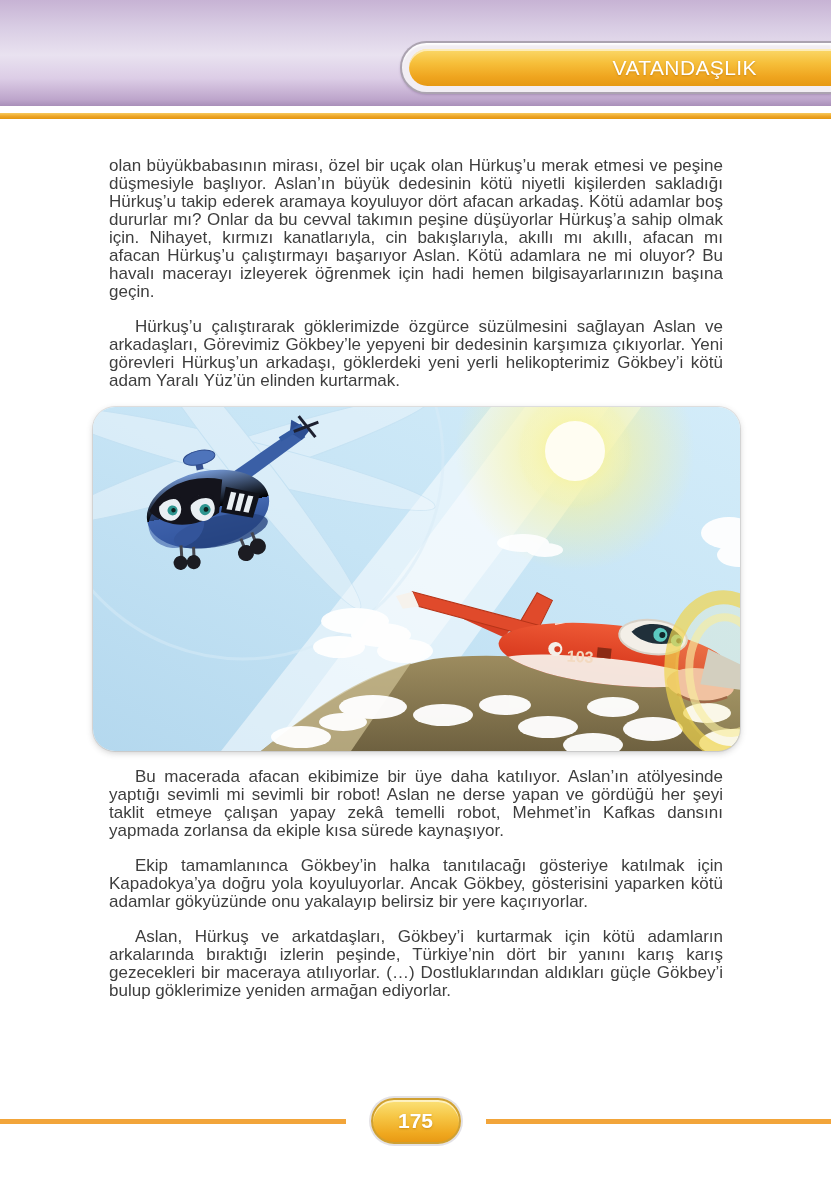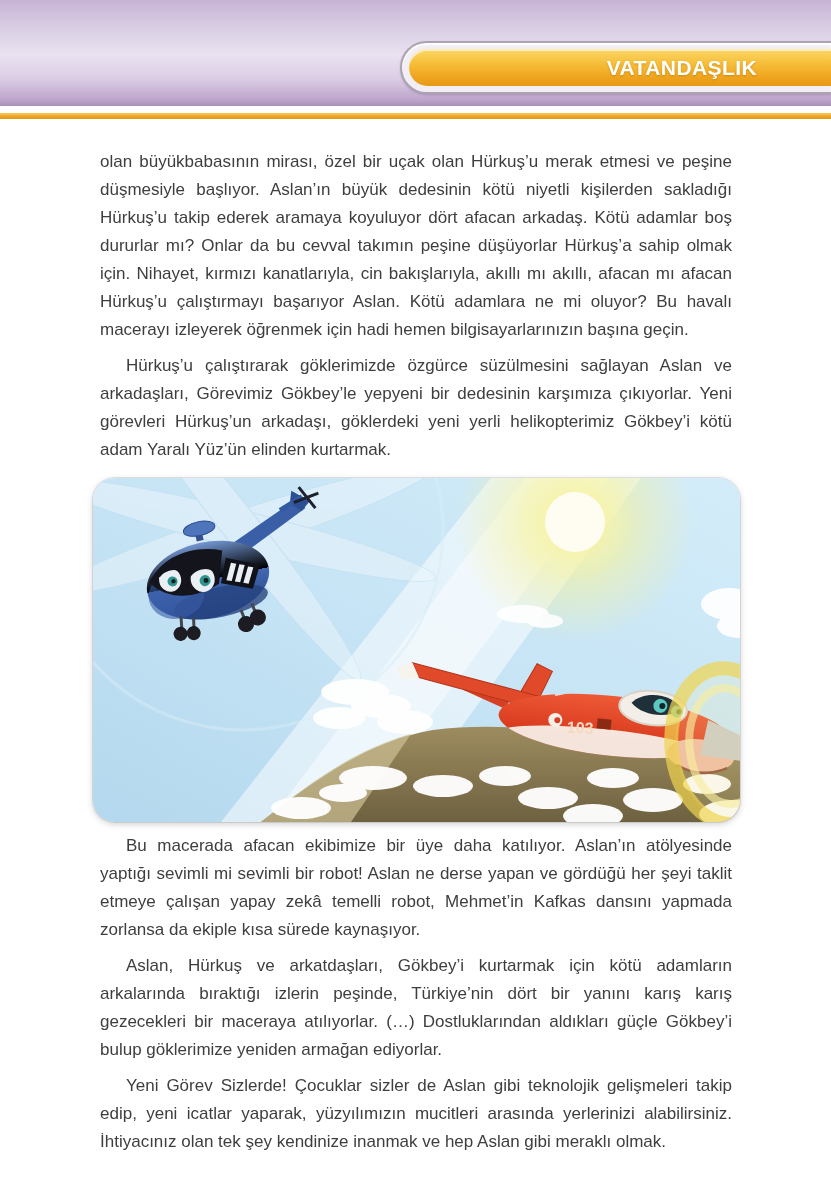--- a/index.html
+++ b/index.html
@@ -19,31 +19,31 @@
     box-shadow:inset 0 2px 2px #ffffff, 0 1px 2px rgba(90,60,110,.25);
   }
   .header-pill-inner{
     position:absolute;top:6px;left:7px;right:0;bottom:6px;
     background:linear-gradient(180deg,#fbd96a 0%,#f6bf3a 38%,#efa51f 75%,#e69914 100%);
     border-radius:21px 0 0 21px;
     display:flex;align-items:center;justify-content:flex-end;padding-right:74px;
     box-shadow:inset 0 2px 0 rgba(255,255,255,.55);
   }
   .header-title{
-    color:#ffffff;font-size:21px;font-weight:bold;letter-spacing:.4px;
+    color:#ffffff;font-size:21px;font-weight:normal;letter-spacing:.4px;
     text-shadow:0 1px 2px rgba(160,100,0,.45);
   }
   .gold-rule{
     margin-top:7px;height:6px;width:100%;
     background:linear-gradient(180deg,#f7ca5e 0%,#eda526 55%,#e3960f 100%);
   }
   
   .content{padding:21px 91px 0 92px;}
   .para{
-    margin:8px;color:#3e3e3e;font-size:17px;line-height:28px;
+    margin:17px;color:#3e3e3e;font-size:17px;line-height:18px;
     text-align:justify;text-justify:inter-word;
   }
   .para.indent{text-indent:26px;}
   
   .illustration{
     margin:14px 0 10px 1px;width:647px;height:344px;border-radius:22px;overflow:hidden;
     box-shadow:0 2px 6px rgba(60,60,60,.25), 0 0 0 1px rgba(160,160,160,.25);
   }
   .illustration svg{display:block;width:647px;height:344px;}
   
@@ -257,18 +257,25 @@
           <g transform="translate(116,8) rotate(-12)">
             <ellipse rx="52" ry="74" fill="#f7ef9e" opacity="0.18"></ellipse>
             <ellipse rx="56" ry="78" fill="none" stroke="#f0d44e" stroke-width="14" opacity="0.7"></ellipse>
             <ellipse rx="38" ry="58" fill="none" stroke="#f8eda0" stroke-width="8" opacity="0.65"></ellipse>
           </g>
         </g>
       </svg>
     </figure>
 
     <p class="para indent">Bu macerada afacan ekibimize bir üye daha katılıyor. Aslan’ın atölyesinde yaptığı sevimli mi sevimli bir robot! Aslan ne derse yapan ve gördüğü her şeyi taklit etmeye çalışan yapay zekâ temelli robot, Mehmet’in Kafkas dansını yapmada zorlansa da ekiple kısa sürede kaynaşıyor.</p>
+    <p class="para indent">Ekip tamamlanınca Gökbey’in halka tanıtılacağı gösteriye katılmak için Kapadokya’ya doğru yola koyuluyorlar. Ancak Gökbey, gösterisini yaparken kötü adamlar gökyüzünde onu yakalayıp belirsiz bir yere kaçırıyorlar.</p>
     <p class="para indent">Aslan, Hürkuş ve arkatdaşları, Gökbey’i kurtarmak için kötü adamların arkalarında bıraktığı izlerin peşinde, Türkiye’nin dört bir yanını karış karış gezecekleri bir maceraya atılıyorlar. (…) Dostluklarından aldıkları güçle Gökbey’i bulup göklerimize yeniden armağan ediyorlar.</p>
-    <p class="para indent">Yeni Görev Sizlerde! Çocuklar sizler de Aslan gibi teknolojik gelişmeleri takip edip, yeni icatlar yaparak, yüzyılımızın mucitleri arasında yerlerinizi alabilirsiniz. İhtiyacınız olan tek şey kendinize inanmak ve hep Aslan gibi meraklı olmak.</p>
   </div>
 
+  <div class="footer">
+    <div class="fline left"></div>
+    <div class="page-pill">
+      <span class="page-number">175</span>
+    </div>
+    <div class="fline right"></div>
+  </div>
 
 </div>
 
 </body></html>

